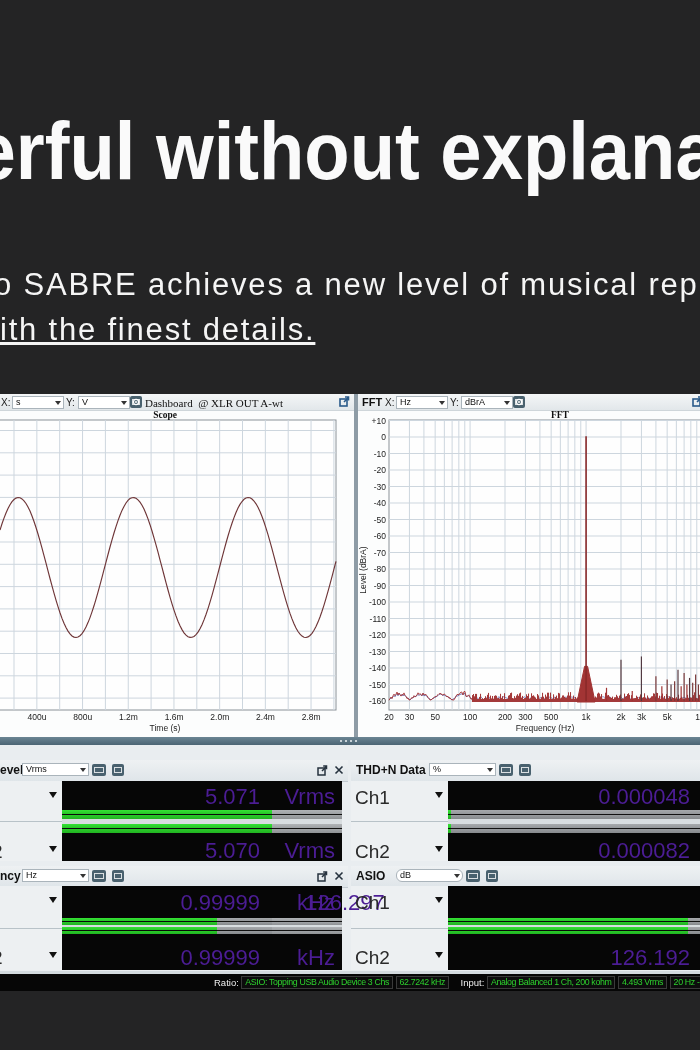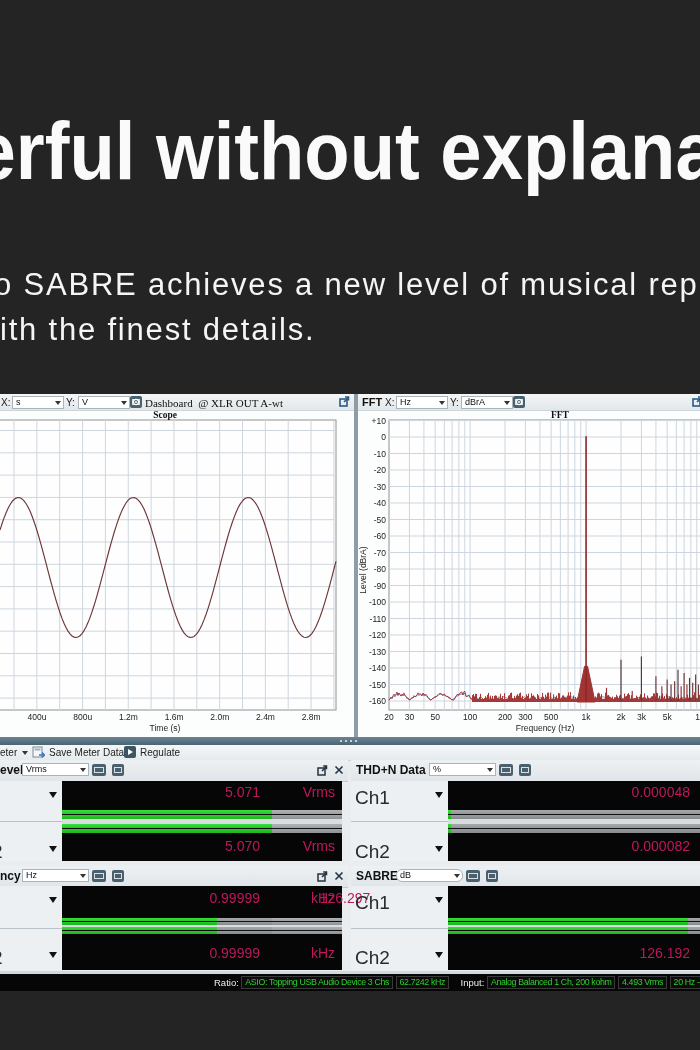--- a/index.html
+++ b/index.html
@@ -10,31 +10,31 @@
 #app{left:0;top:394px;width:700px;height:597px;background:#e9edf0;overflow:hidden;}
 .ptoolbar{position:absolute;top:0;height:16px;background:linear-gradient(#f4f6f7,#e2e7ea);border-bottom:1px solid #cfd6da;font-size:10px;color:#222;}
 .combo{position:absolute;top:2px;height:11px;background:#fff;border:1px solid #aab4bb;font-size:9px;color:#111;padding-left:3px;line-height:11px;}
 .combo .ar{position:absolute;right:2px;top:4px;width:0;height:0;border-left:3px solid transparent;border-right:3px solid transparent;border-top:4px solid #333;}
 .darkicon{position:absolute;width:12px;height:12px;background:#49616e;border-radius:2px;top:2px;}
 .darkicon::after{content:"";position:absolute;left:2px;top:3px;right:2px;bottom:3px;border:1px solid rgba(255,255,255,.8);}
 .gear{position:absolute;left:2px;top:2px;width:8px;height:8px;}
 .lbl{position:absolute;top:3px;font-size:10px;color:#222;}
 .meterhdr{position:absolute;height:21px;background:linear-gradient(#eef1f3,#dfe5e9);border-bottom:1px solid #c2cad0;font-size:12px;color:#111;}
 .mdisp{position:absolute;background:#060606;}
-.mval{position:absolute;font-size:14px;color:#be185d;white-space:nowrap;}
+.mval{position:absolute;font-size:22px;color:#4c1d95;white-space:nowrap;}
 .bar{position:absolute;height:9px;}
 .tri{position:absolute;width:0;height:0;border-left:4.5px solid transparent;border-right:4.5px solid transparent;border-top:6px solid #111;}
 .chlbl{position:absolute;font-size:19px;color:#2a2a2a;}
 .sbox{display:inline-block;background:#0c0c0c;border:1px solid #3a3a3a;color:#2dd12d;font-size:8.8px;letter-spacing:-0.35px;padding:0 3px;line-height:11px;height:11px;}
 </style>
 </head>
 <body>
 <div class="abs" id="headline">Powerful without explanation</div>
 <div class="abs bodyline" id="bl1" style="left:-6px;top:269px;">o SABRE achieves a new level of musical reproduction</div>
-<div class="abs bodyline" id="bl2" style="left:0px;top:314px;">ith the finest details.</div>
+<div class="abs bodyline" id="bl2" style="left:0px;top:314px;text-decoration:underline;">ith the finest details.</div>
 
 <div class="abs" id="app">
 
 <div class="abs" style="left:0;top:0;width:354px;height:343px;background:#fcfdfd;">
   <div class="ptoolbar" style="left:0;width:354px;">
     <span class="lbl" style="left:1px;">X:</span>
     <div class="combo" style="left:12px;width:47px;">s<span class="ar"></span></div>
     <span class="lbl" style="left:66px;">Y:</span>
     <div class="combo" style="left:78px;width:47px;">V<span class="ar"></span></div>
     <div class="darkicon" style="left:130px;">
@@ -439,34 +439,20 @@
         <line x1="337.6405104723977" y1="264.6" x2="337.6405104723977" y2="291" stroke="#7a3a3a" stroke-width="1.2"></line>
         <line x1="340.4245425352346" y1="274.5" x2="340.4245425352346" y2="291" stroke="#7a3a3a" stroke-width="1.2"></line>
         <line x1="343.06274528330755" y1="267.9" x2="343.06274528330755" y2="291" stroke="#7a3a3a" stroke-width="1.2"></line>
       </svg>
 </div>
 
 <div class="abs" style="left:0;top:343px;width:700px;height:8px;background:linear-gradient(#6b8593,#4b6474);">
   <div style="position:absolute;left:340px;top:3px;width:20px;height:2px;background:repeating-linear-gradient(90deg,#c8d2d8 0 2px,transparent 2px 5px);"></div>
 </div>
 
-<div class="abs" style="left:0;top:351px;width:700px;height:15px;background:linear-gradient(#f5f7f8,#e5eaed);border-bottom:1px solid #cdd4d9;font-size:10px;color:#222;">
-  <span style="position:absolute;left:0px;top:2px;">eter</span>
-  <span style="position:absolute;left:22px;top:2px;width:0;height:0;border-left:3px solid transparent;border-right:3px solid transparent;border-top:4px solid #333;margin-top:4px;"></span>
-  <svg style="position:absolute;left:32px;top:1px;" width="13" height="13" viewBox="0 0 13 13">
-        <rect x="1" y="1" width="9" height="10" fill="#f4f6f8" stroke="#7a8a94" stroke-width="1"></rect>
-        <rect x="2.5" y="2.5" width="6" height="2" fill="#9fb4c0"></rect>
-        <path d="M7 9 h5 M10 6.5 l2.5 2.5 L10 11.5" stroke="#3a76c4" stroke-width="1.5" fill="none"></path>
-      </svg>
-  <span style="position:absolute;left:49px;top:2px;">Save Meter Data</span>
-  <div style="position:absolute;left:124px;top:1px;width:12px;height:12px;background:#3b5564;border-radius:2px;">
-        <span style="position:absolute;left:4px;top:3px;width:0;height:0;border-top:3px solid transparent;border-bottom:3px solid transparent;border-left:5px solid #fff;"></span>
-      </div>
-  <span style="position:absolute;left:140px;top:2px;">Regulate</span>
-</div>
 
 <div id="meters">
       <div class="meterhdr" style="left:0px;top:366px;width:348px;">
         <b style="position:absolute;left:0;top:3px;">evel</b>
         <div class="combo" style="left:22px;top:3px;width:62px;">Vrms<span class="ar"></span></div>
         <div class="darkicon" style="left:92px;top:4px;width:14px;"></div>
         <div class="darkicon" style="left:112px;top:4px;"></div>
         <svg style="position:absolute;left:317px;top:5px;" width="11" height="11" viewBox="0 0 11 11">
           <rect x="1" y="3" width="7" height="7" fill="none" stroke="#26323e" stroke-width="1.5"></rect>
           <path d="M5 6 L9.5 1.5 M6.2 1 h3.3 v3.3" stroke="#26323e" stroke-width="1.5" fill="none"></path>
@@ -542,21 +528,21 @@
       <div class="bar" style="height:7px;left:217px;top:524px;width:55px;background:linear-gradient(#a6a9ac,#96999c 40%,#111 42%,#111 58%,#96999c 60%,#868a8d);"></div>
       <div class="bar" style="height:7px;left:62px;top:524px;width:155px;background:linear-gradient(#35e135,#28c828 40%,#0a0a0a 42%,#0a0a0a 58%,#28c828 60%,#22b322);"></div>
       <div class="abs" style="left:62px;top:531px;width:280px;height:2px;background:#d8dde0;"></div>
       <div class="bar" style="height:7px;left:62px;top:533px;width:280px;background:linear-gradient(#b0b3b6,#9fa2a5 40%,#111 42%,#111 58%,#9fa2a5 60%,#8f9295);"></div>
       <div class="bar" style="height:7px;left:217px;top:533px;width:55px;background:linear-gradient(#a6a9ac,#96999c 40%,#111 42%,#111 58%,#96999c 60%,#868a8d);"></div>
       <div class="bar" style="height:7px;left:62px;top:533px;width:155px;background:linear-gradient(#35e135,#28c828 40%,#0a0a0a 42%,#0a0a0a 58%,#28c828 60%,#22b322);"></div>
       <div class="tri" style="left:49px;top:503px;"></div>
       <div class="tri" style="left:49px;top:558px;"></div>
       <div class="chlbl" style="left:-8px;top:553px;">2</div>
       <div class="meterhdr" style="left:351px;top:472px;width:349px;">
-        <b style="position:absolute;left:5px;top:3px;">SABRE</b>
+        <b style="position:absolute;left:5px;top:3px;">ASIO</b>
         <div class="combo" style="left:45px;top:3px;width:62px;border-radius:6px;">dB<span class="ar"></span></div>
         <div class="darkicon" style="left:115px;top:4px;width:14px;"></div>
         <div class="darkicon" style="left:135px;top:4px;"></div>
       </div>
       <div class="abs" style="left:351px;top:492px;width:97px;height:84px;background:#edf0f2;"></div>
       <div class="abs" style="left:351px;top:534px;width:97px;height:1px;background:#b8c2c8;"></div>
       <div class="mdisp" style="left:448px;top:492px;width:252px;height:29px;"></div>
       <div class="mdisp" style="left:448px;top:547px;width:252px;height:29px;"></div>
       <div class="mval" style="left:0;top:496px;width:690px;text-align:center;">126.297</div>
       <div class="mval" style="left:0;top:551px;width:690px;text-align:right;">126.192</div>

